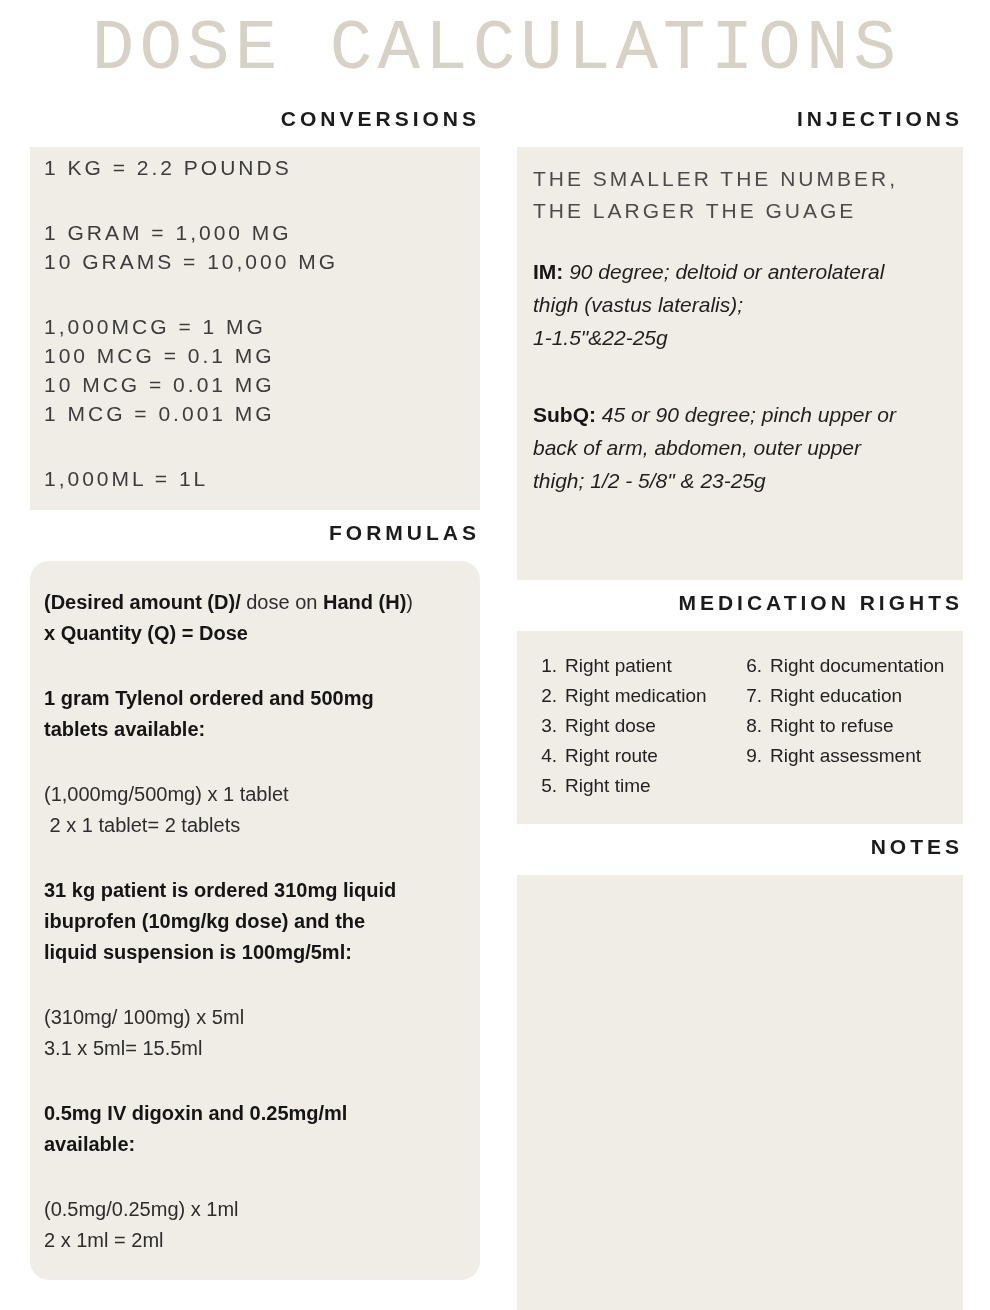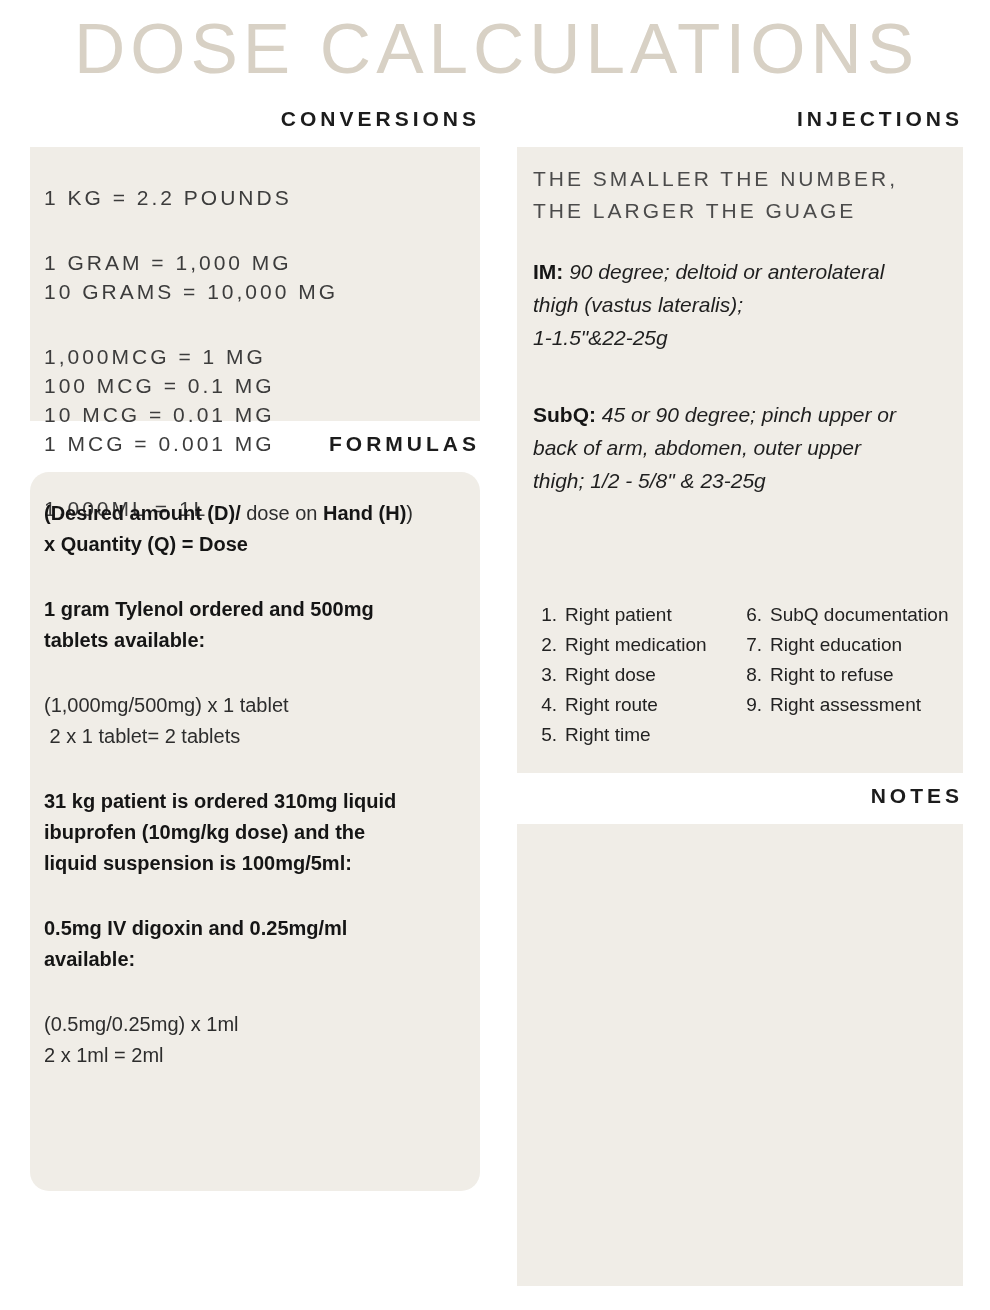--- a/index.html
+++ b/index.html
@@ -3,32 +3,32 @@
 <meta charset="utf-8">
 <style>
   html, body { margin: 0; padding: 0; background: #ffffff; }
   .page {
     width: 990px; height: 1310px; box-sizing: border-box;
     padding: 8px 27px 0 30px; background: #ffffff; overflow: hidden;
     font-family: "Liberation Sans", sans-serif; position: relative;
   }
   .title {
     margin: 2px 0 8px; text-align: center; white-space: nowrap;
-    font-family: Liberation Sans, sans-serif; font-weight: 400;
+    font-family: Liberation Mono, monospace; font-weight: 400;
     font-size: 71px; line-height: 1.1; letter-spacing: 5px; color: #d8d1c5;
   }
   .columns { display: grid; grid-template-columns: 450px 446px; column-gap: 37px; align-items: start; }
   .section-heading {
     margin: 10px 0 15px; text-align: right; font-size: 21px; font-weight: 700;
     letter-spacing: 4px; color: #1c1c1c; line-height: 26px;
   }
   .box { background: #f0ede7; box-sizing: border-box; }
 
   
-  .conv-box { height: 274px; padding: 36px 14px; }
+  .conv-box { height: 363px; padding: 6px 14px; }
   .conv-line { font-size: 21px; letter-spacing: 3px; color: #3c3c3c; line-height: 29px; white-space: nowrap; }
   .conv-group { margin-bottom: 36px; }
   .conv-group:last-child { margin-bottom: 0; }
 
   
   .inj-box { height: 433px; padding: 16px 16px; }
   .inj-note { font-size: 21px; letter-spacing: 3px; color: #4b4b4b; line-height: 32px; white-space: pre-line; }
   .inj-para { margin-top: 28px; font-size: 21px; line-height: 33px; color: #1f1f1f; white-space: pre-line; }
   .inj-para + .inj-para { margin-top: 44px; }
 
@@ -92,20 +92,22 @@
 </span><span class="seg-b">x </span><span class="seg-bi">Quantity</span><span class="seg-b"> (Q) = Dose</span></div>
 
         <div class="f-block f-setup">1 gram Tylenol ordered and 500mg
 tablets available:</div>
         <div class="f-block f-work">(1,000mg/500mg) x 1 tablet
  2 x 1 tablet= 2 tablets</div>
 
         <div class="f-block f-setup">31 kg patient is ordered 310mg liquid
 ibuprofen (10mg/kg dose) and the
 liquid suspension is 100mg/5ml:</div>
+        <div class="f-block f-work">(310mg/ 100mg) x 5ml
+3.1 x 5ml= 15.5ml</div>
 
         <div class="f-block f-setup">0.5mg IV digoxin and 0.25mg/ml
 available:</div>
         <div class="f-block f-work last">(0.5mg/0.25mg) x 1ml
 2 x 1ml = 2ml</div>
       </div>
 
     </div>
 
     <div class="col">
@@ -116,20 +118,21 @@
         <div class="inj-note">THE SMALLER THE NUMBER,
 THE LARGER THE GUAGE</div>
         <div class="inj-para"><span class="seg-bi">IM:</span><span class="seg-i"> 90 degree; deltoid or anterolateral
 thigh (vastus lateralis);
 1-1.5"&amp;22-25g</span></div>
         <div class="inj-para"><span class="seg-bi">SubQ:</span><span class="seg-i"> 45 or 90 degree; pinch upper or
 back of arm, abdomen, outer upper
 thigh; 1/2 - 5/8" &amp; 23-25g</span></div>
       </div>
 
+      <h2 class="section-heading">MEDICATION RIGHTS</h2>
 
       <div class="box rights-box">
         <div class="rights-col">
           <div class="right-item">
             <span class="num">1.</span>
             <span class="lbl">Right patient</span>
           </div>
           <div class="right-item">
             <span class="num">2.</span>
             <span class="lbl">Right medication</span>
@@ -143,21 +146,21 @@
             <span class="lbl">Right route</span>
           </div>
           <div class="right-item">
             <span class="num">5.</span>
             <span class="lbl">Right time</span>
           </div>
         </div>
         <div class="rights-col">
           <div class="right-item">
             <span class="num">6.</span>
-            <span class="lbl">SubQ documentation</span>
+            <span class="lbl">Right documentation</span>
           </div>
           <div class="right-item">
             <span class="num">7.</span>
             <span class="lbl">Right education</span>
           </div>
           <div class="right-item">
             <span class="num">8.</span>
             <span class="lbl">Right to refuse</span>
           </div>
           <div class="right-item">

